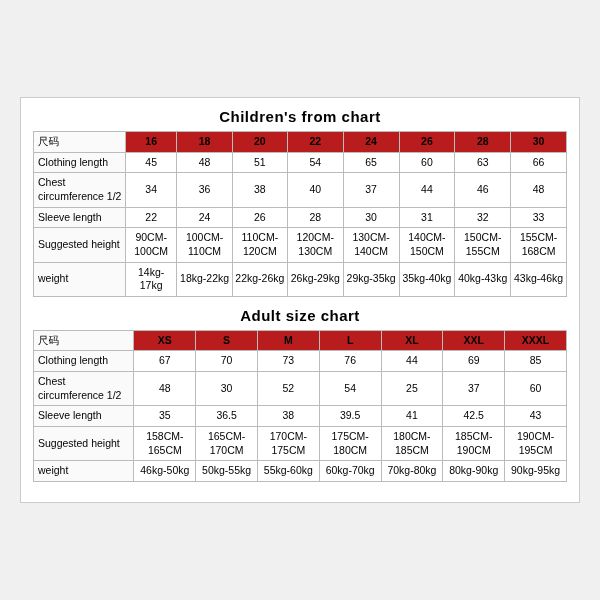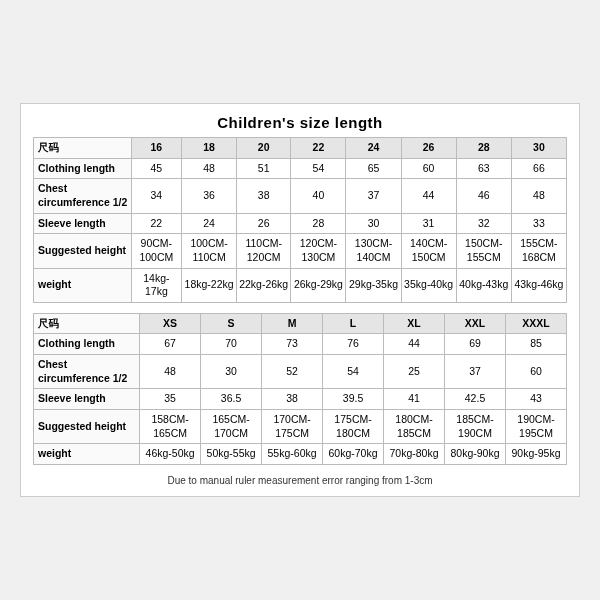--- a/index.html
+++ b/index.html
@@ -32,43 +32,43 @@
       margin-bottom: 10px;
     }
     th, td {
       border: 1px solid #bbb;
       text-align: center;
       padding: 3px 2px;
       font-size: 10.5px;
       line-height: 1.3;
     }
     thead th {
-      background: #e5e5e5;
+      background: #b91c1c;
       font-weight: bold;
     }
     .row-header {
       text-align: left;
       padding-left: 4px;
-      font-weight: bold;
+      font-weight: normal;
       background: #fafafa;
       min-width: 60px;
     }
     .note {
       text-align: center;
       font-size: 10px;
       color: #333;
       margin-top: 4px;
     }
   </style>
 </head>
 <body>
 
 <div class="chart-container">
 
-  <div class="chart-title">Children's size length</div>
+  <div class="chart-title">Children's from chart</div>
   <table>
     <thead>
       <tr id="children-header-row">
           <th class="row-header">尺码</th>
           <th>16</th>
           <th>18</th>
           <th>20</th>
           <th>22</th>
           <th>24</th>
           <th>26</th>
@@ -128,20 +128,21 @@
           <td>22kg-26kg</td>
           <td>26kg-29kg</td>
           <td>29kg-35kg</td>
           <td>35kg-40kg</td>
           <td>40kg-43kg</td>
           <td>43kg-46kg</td>
         </tr>
       </tbody>
   </table>
 
+  <div class="chart-title">Adult size chart</div>
   <table>
     <thead>
       <tr id="adult-header-row">
           <th class="row-header">尺码</th>
           <th>XS</th>
           <th>S</th>
           <th>M</th>
           <th>L</th>
           <th>XL</th>
           <th>XXL</th>
@@ -195,14 +196,13 @@
           <td>50kg-55kg</td>
           <td>55kg-60kg</td>
           <td>60kg-70kg</td>
           <td>70kg-80kg</td>
           <td>80kg-90kg</td>
           <td>90kg-95kg</td>
         </tr>
       </tbody>
   </table>
 
-  <div class="note">Due to manual ruler measurement error ranging from 1-3cm</div>
 </div>
 
 </body></html>

